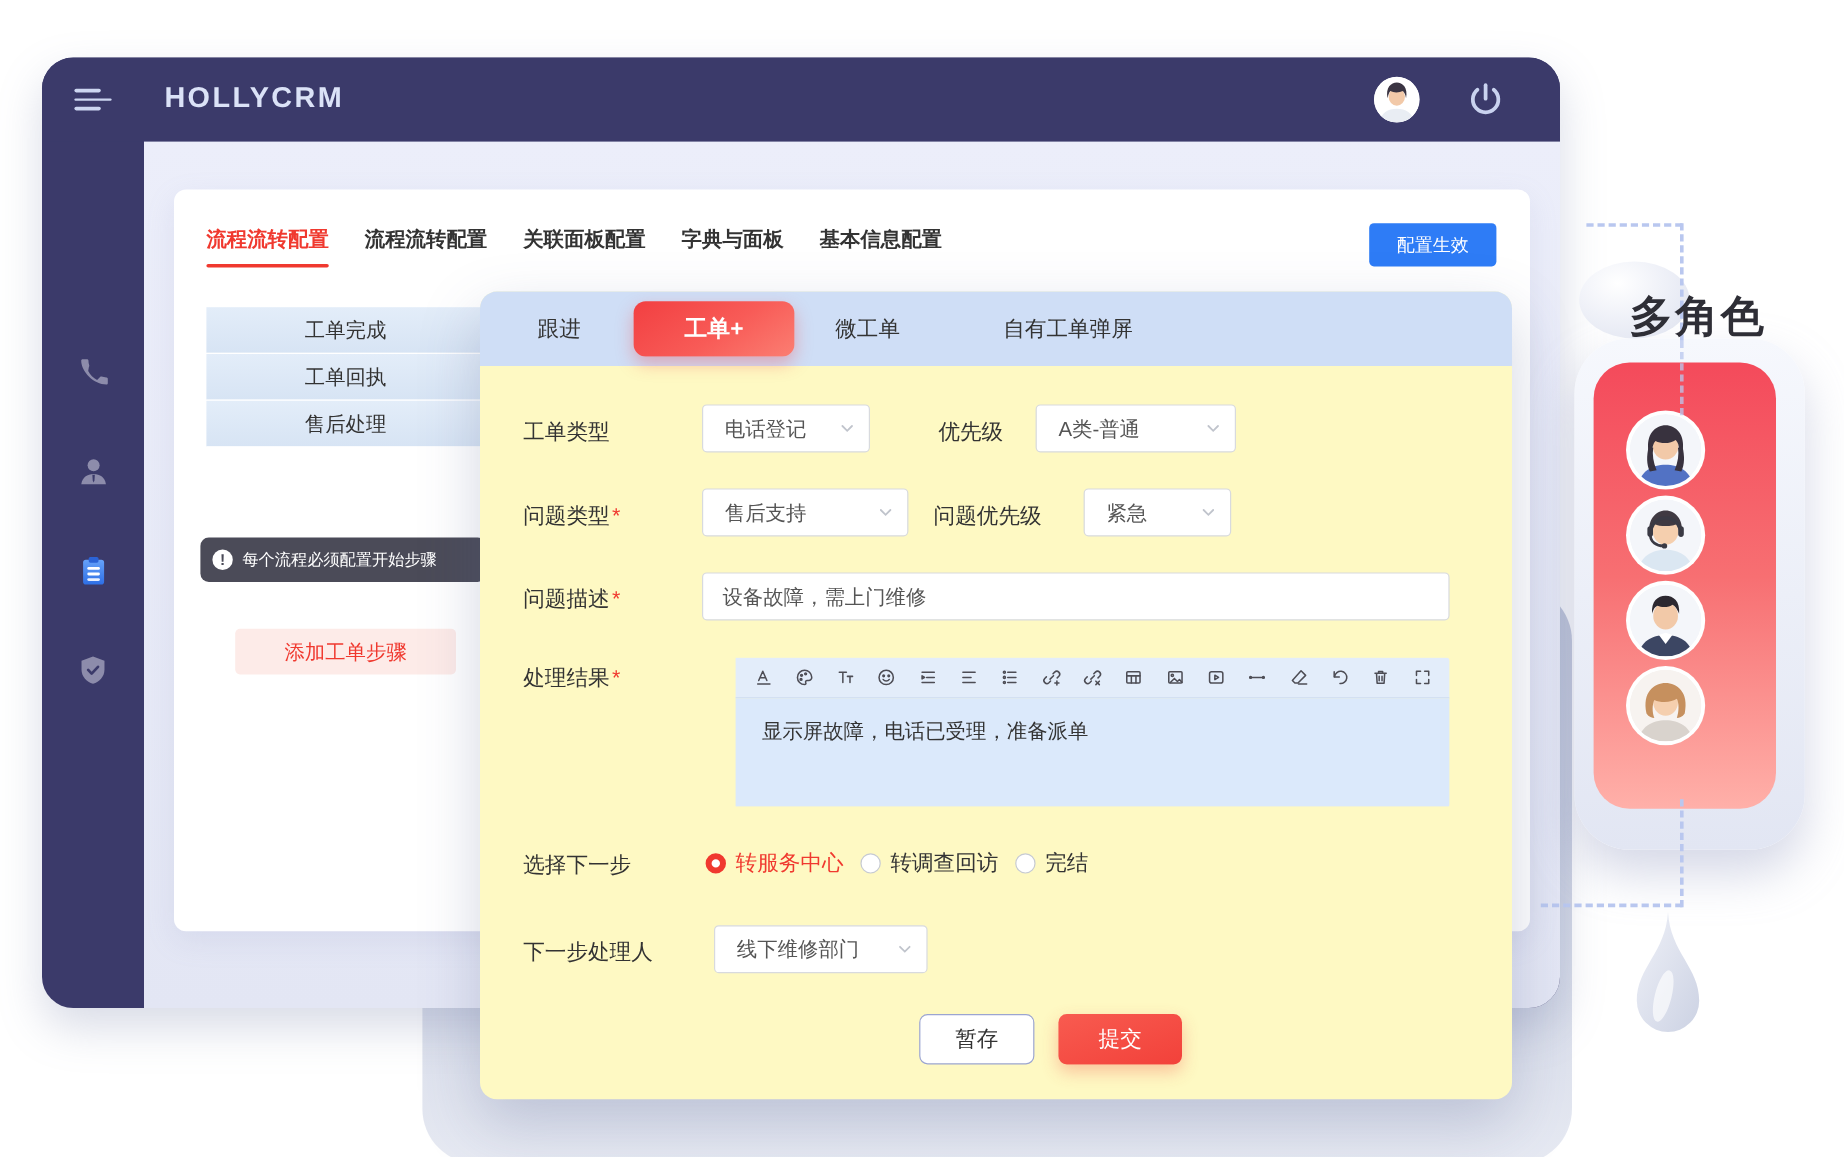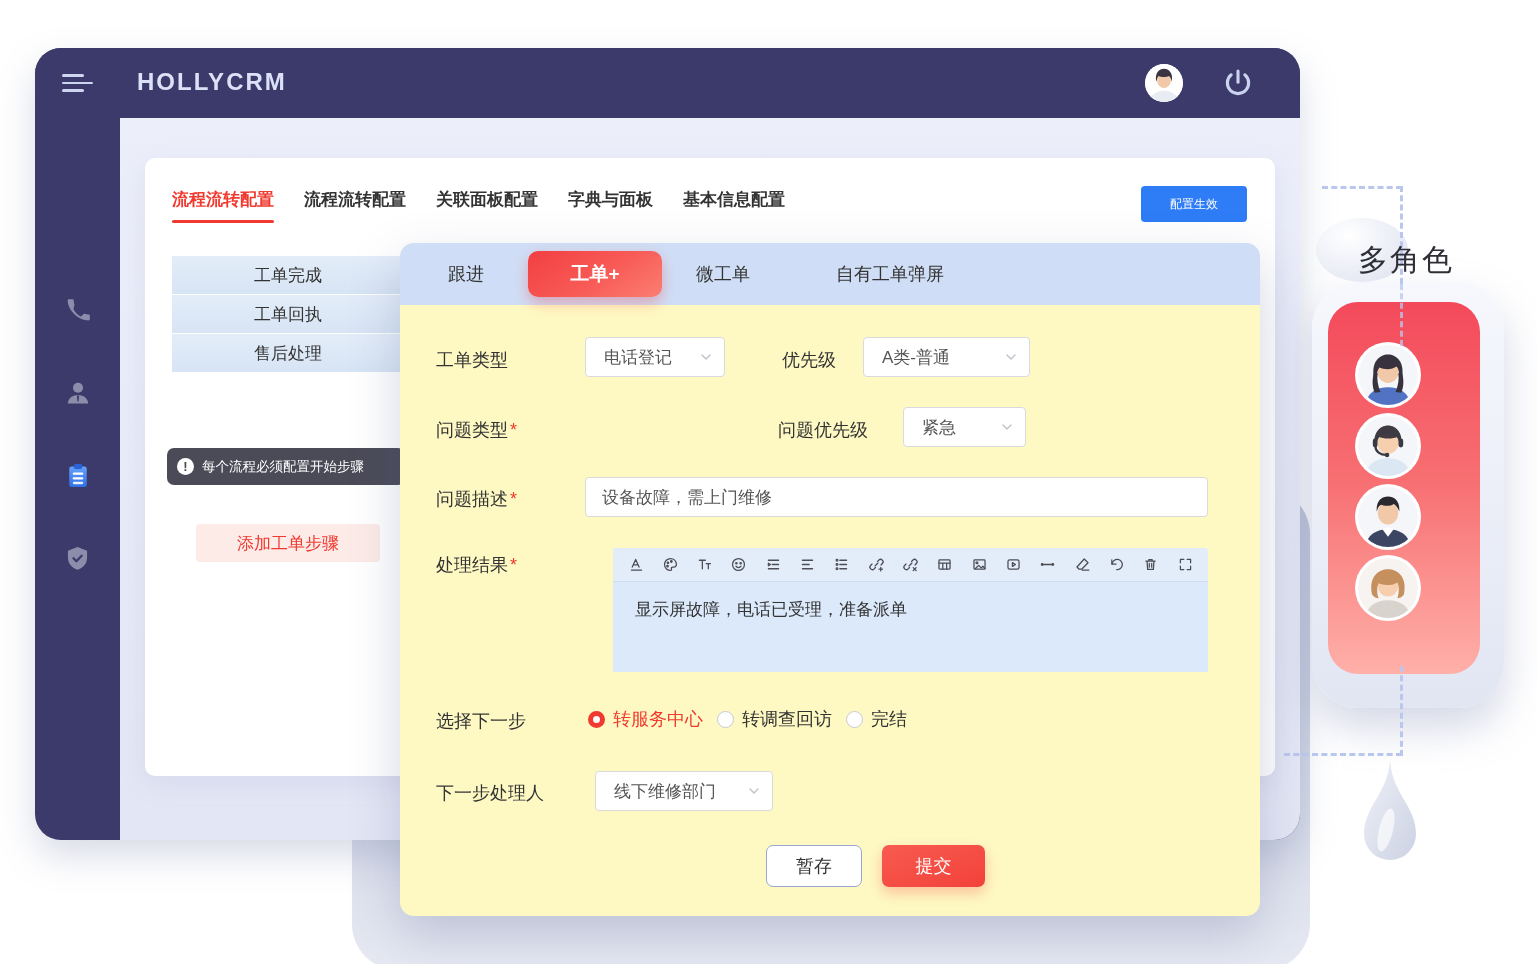--- a/index.html
+++ b/index.html
@@ -32,21 +32,21 @@
 
   
   .white-card { position:absolute; left:25px; top:40px; width:1130px; height:618px;
     background:#fff; border-radius:10px; box-shadow:0 8px 24px rgba(140,150,195,.15); }
   .page-tabs { position:absolute; left:27px; top:30px; display:flex; gap:30px; }
   .page-tab { font-size:17px; font-weight:600; color:#333; cursor:pointer; position:relative; padding-bottom:12px; }
   .page-tab.active { color:#f0392f; }
   .page-tab.active::after { content:""; position:absolute; left:0; right:0; bottom:0; height:3px;
     border-radius:2px; background:#f0392f; }
   .apply-btn { position:absolute; right:28px; top:28px; width:106px; height:36px; background:#2e7cf6;
-    color:#fff; font-size:12px; border:none; border-radius:4px; display:flex; align-items:center;
+    color:#fff; font-size:15px; border:none; border-radius:4px; display:flex; align-items:center;
     justify-content:center; cursor:pointer; }
 
   .flow-list { position:absolute; left:27px; top:98px; width:232px; }
   .flow-item { height:39px; display:flex; align-items:center; justify-content:center; font-size:17px;
     color:#333; background:linear-gradient(180deg,#e3edf9 0%,#d7e4f4 100%); border-bottom:1.5px solid #fff;
     cursor:pointer; }
 
   .notice { position:absolute; left:22px; top:290px; width:238px; height:37px; background:#4b4b58;
     border-radius:7px; display:flex; align-items:center; padding:0 10px; gap:8px; }
   .notice-icon { width:17px; height:17px; border-radius:50%; background:#fff; color:#4b4b58;
@@ -102,21 +102,21 @@
   .btn-submit { position:absolute; left:482px; top:602px; width:103px; height:42px;
     background:linear-gradient(160deg,#f85b50 0%,#f2413a 100%); border:none; border-radius:7px;
     font-size:18px; color:#fff; cursor:pointer; font-family:inherit; box-shadow:0 6px 14px rgba(242,65,58,.3); }
 
   
   .dash { position:absolute; z-index:4; }
   .dash-h { border-top:3px dashed #b9c7ef; height:0; }
   .dash-v { border-left:3px dashed #b9c7ef; width:0; }
   .cloud { position:absolute; left:1316px; top:200px; width:92px; height:64px; border-radius:50%;
     background:radial-gradient(ellipse at 35% 28%, #ffffff 0%, #eff1f8 45%, #dde1ee 100%); z-index:3; }
-  .deco-label { position:absolute; left:1358px; top:222px; font-size:30px; font-weight:400; color:#2e2e36;
+  .deco-label { position:absolute; left:1358px; top:222px; font-size:36px; font-weight:700; color:#2e2e36;
     letter-spacing:2px; z-index:5; }
   .role-container { position:absolute; left:1312px; top:264px; width:192px; height:426px; border-radius:46px;
     background:linear-gradient(180deg,#f6f8fd 0%,#e2e6f3 100%); box-shadow:0 20px 40px rgba(150,158,195,.4);
     z-index:2; }
   .role-panel { position:absolute; left:16px; top:20px; width:152px; height:372px; border-radius:30px;
     background:linear-gradient(180deg,#f44a5b 0%,#f76f72 48%,#ffb0a9 100%); }
   .avatar { position:absolute; left:43px; width:66px; height:66px; border-radius:50%; overflow:hidden;
     background:#fff; border:3px solid rgba(255,255,255,.75); z-index:4; }
   .droplet { position:absolute; left:1352px; top:740px; z-index:3; }
 
@@ -240,20 +240,26 @@
     </div>
     <div class="form-label" style="left:382px; top:105px;"><span>优先级</span></div>
     <div class="select" style="left:463px; top:94px; width:167px;">
       <span class="val">A类-普通</span>
       <svg class="chev" viewBox="0 0 12 12">
           <path d="M2 4l4 4 4-4" fill="none" stroke="#c0c4cc" stroke-width="1.5" stroke-linecap="round"></path>
         </svg>
     </div>
 
     <div class="form-label" style="left:36px; top:175px;"><span>问题类型</span><span class="req">*</span></div>
+    <div class="select" style="left:185px; top:164px; width:172px;">
+      <span class="val">售后支持</span>
+      <svg class="chev" viewBox="0 0 12 12">
+          <path d="M2 4l4 4 4-4" fill="none" stroke="#c0c4cc" stroke-width="1.5" stroke-linecap="round"></path>
+        </svg>
+    </div>
     <div class="form-label" style="left:378px; top:175px;"><span>问题优先级</span></div>
     <div class="select" style="left:503px; top:164px; width:123px;">
       <span class="val">紧急</span>
       <svg class="chev" viewBox="0 0 12 12">
           <path d="M2 4l4 4 4-4" fill="none" stroke="#c0c4cc" stroke-width="1.5" stroke-linecap="round"></path>
         </svg>
     </div>
 
     <div class="form-label" style="left:36px; top:244px;"><span>问题描述</span><span class="req">*</span></div>
     <input class="text-input" style="left: 185px; top: 234px; width: 623px;" value="设备故障，需上门维修">

